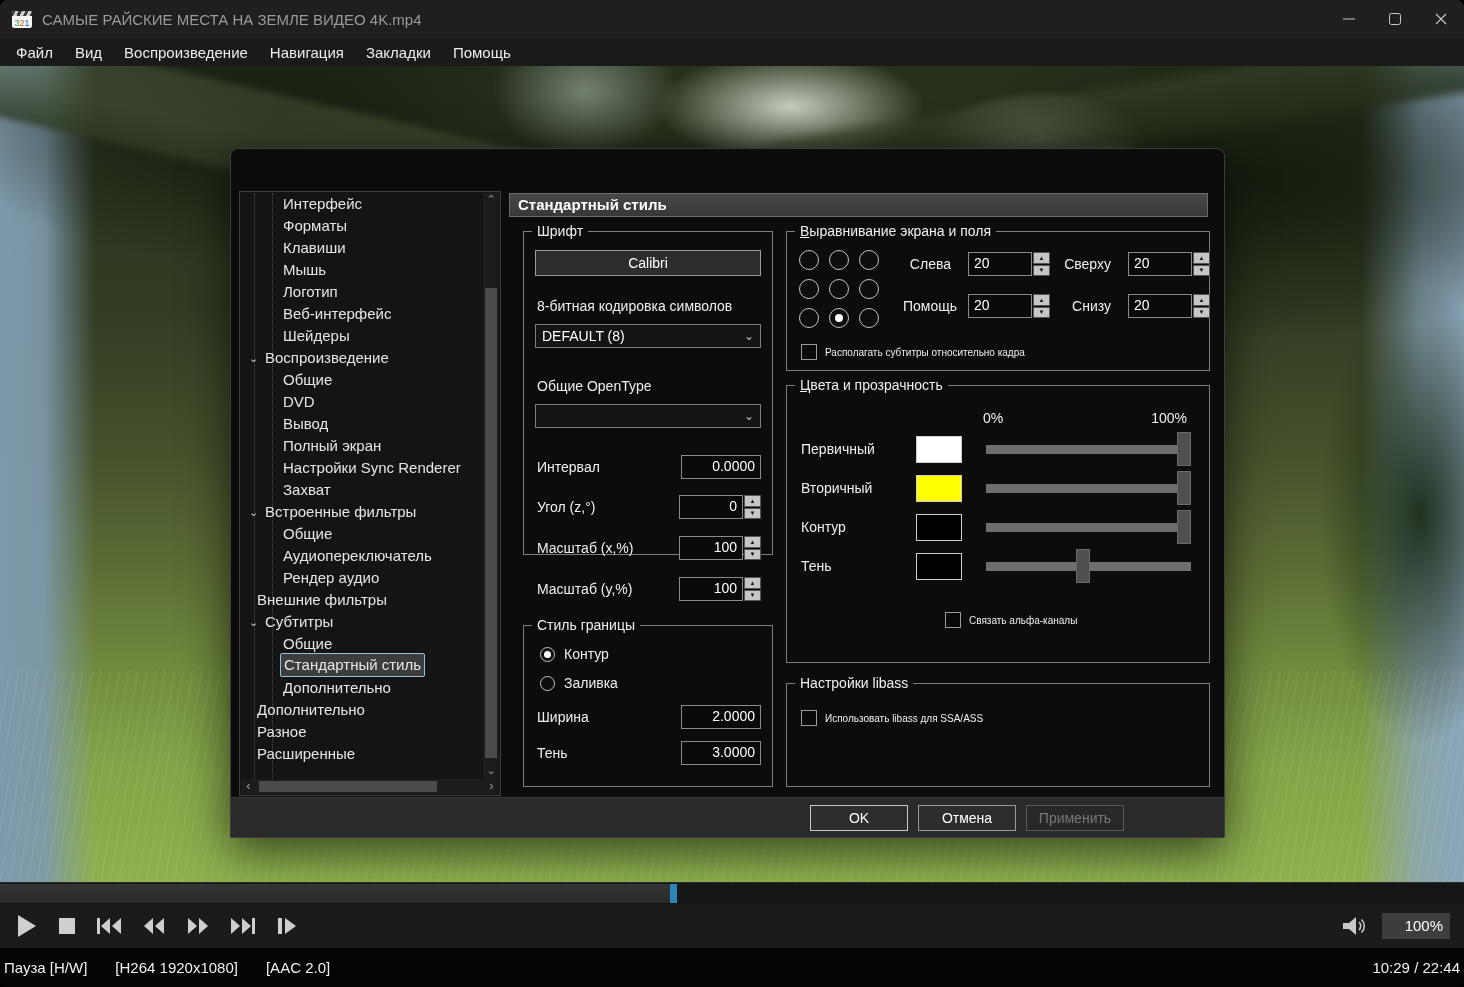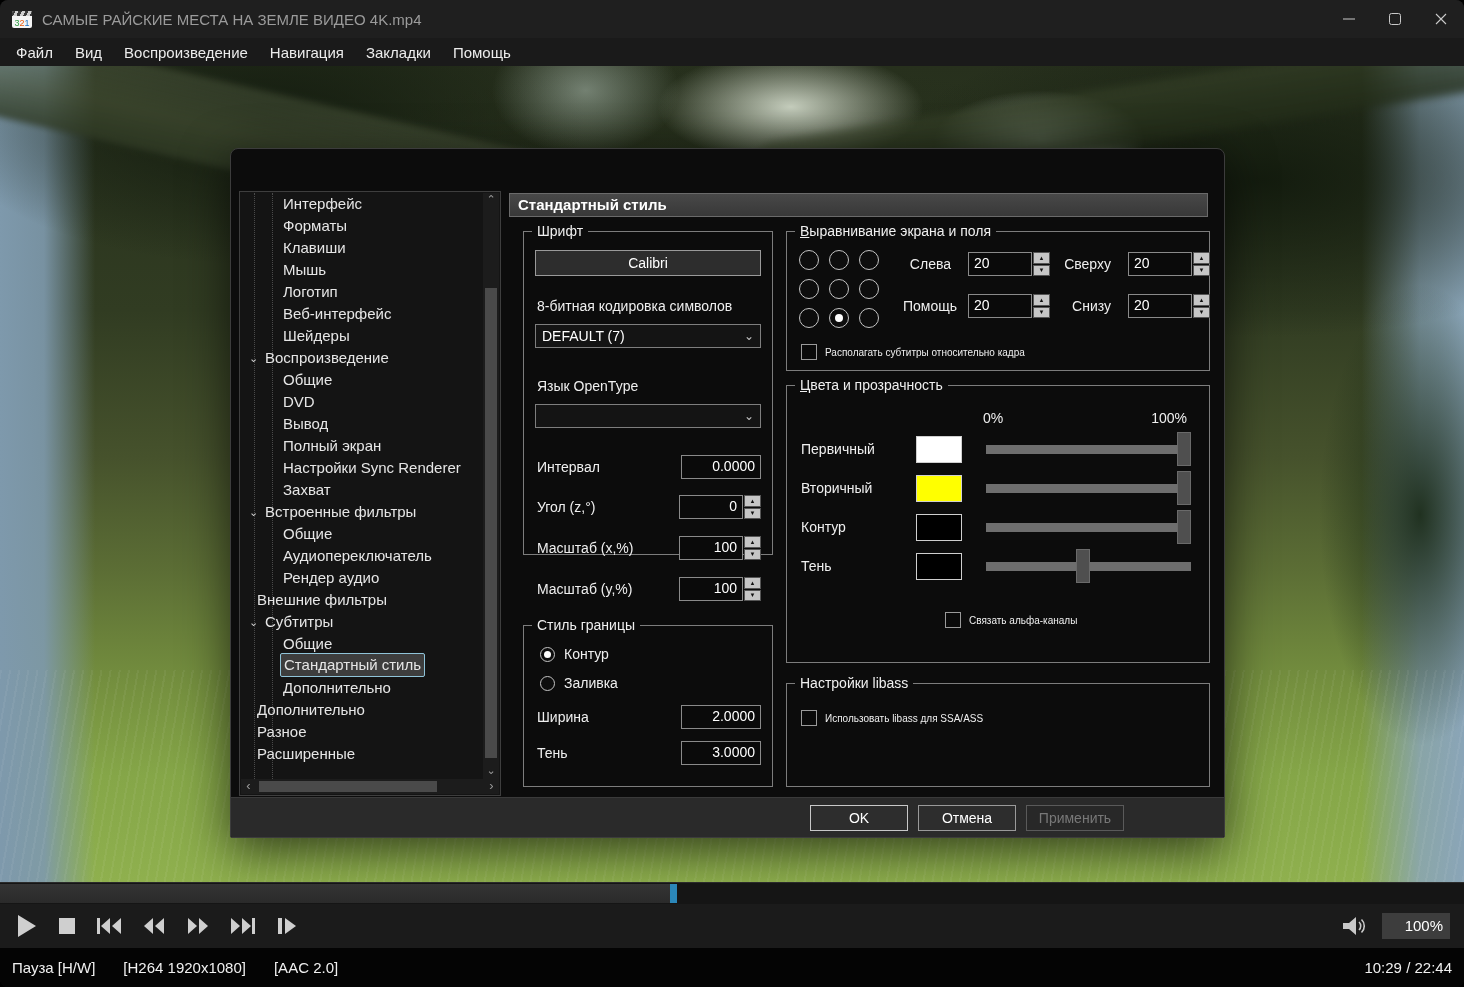--- a/index.html
+++ b/index.html
@@ -145,21 +145,21 @@
 
   
   .controls { height:44px; background:#1b1b1b; display:flex; align-items:center; padding:0 14px; gap:20px; flex:0 0 auto; }
   .tbtn { display:flex; align-items:center; justify-content:center; }
   .tbtn svg { display:block; fill:#cfcfcf; }
   .ctrl-right { margin-left:auto; display:flex; align-items:center; gap:14px; }
   .vol-box { width:68px; height:26px; background:#3d3d3d; color:#fff; font-size:15px;
     text-align:right; line-height:26px; padding-right:7px; }
 
   
-  .statusbar { height:39px; background:#040404; display:flex; align-items:center; padding:0 12px; gap:28px; font-size:15px; color:#f0f0f0; flex:0 0 auto; }
+  .statusbar { height:39px; background:#040404; display:flex; align-items:center; padding:0 4px; gap:28px; font-size:15px; color:#f0f0f0; flex:0 0 auto; }
   .status-time { margin-left:auto; }
 </style>
 </head>
 <body>
 
 <div class="app">
 
   <div class="titlebar">
     <div class="app-icon">
       <div class="clap"></div>
@@ -300,24 +300,24 @@
           </div>
         </div>
 
         <div class="panel-header">Стандартный стиль</div>
 
         <div class="group g-font">
           <span class="group-label">Шрифт</span>
           <div class="btn font-btn">Calibri</div>
           <div class="f-label" style="top:66px">8-битная кодировка символов</div>
           <div class="combo" style="top:92px">
-            <span>DEFAULT (7)</span>
+            <span>DEFAULT (8)</span>
             <span class="carr">⌄</span>
           </div>
-          <div class="f-label" style="top:146px">Язык OpenType</div>
+          <div class="f-label" style="top:146px">Общие OpenType</div>
           <div class="combo" style="top:172px">
             <span></span>
             <span class="carr">⌄</span>
           </div>
           <div id="font-rows">
               <div class="numrow" style="top: 222px;">
                 <span class="nl">Интервал</span>
                 <div class="numfield wide">
                   <div class="val">0.0000</div>
                 </div>

